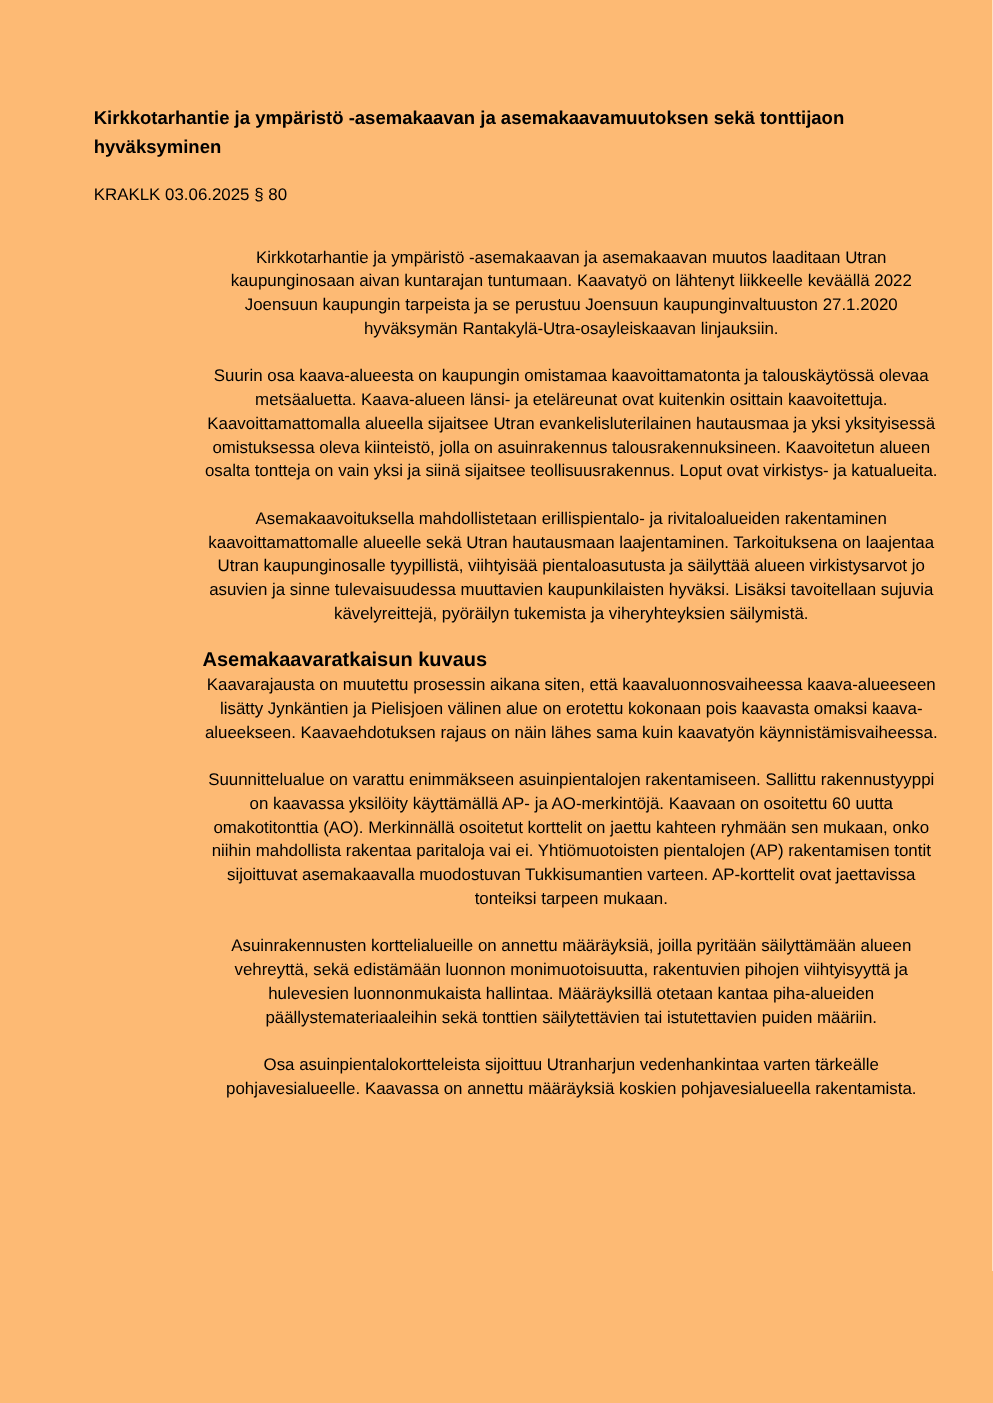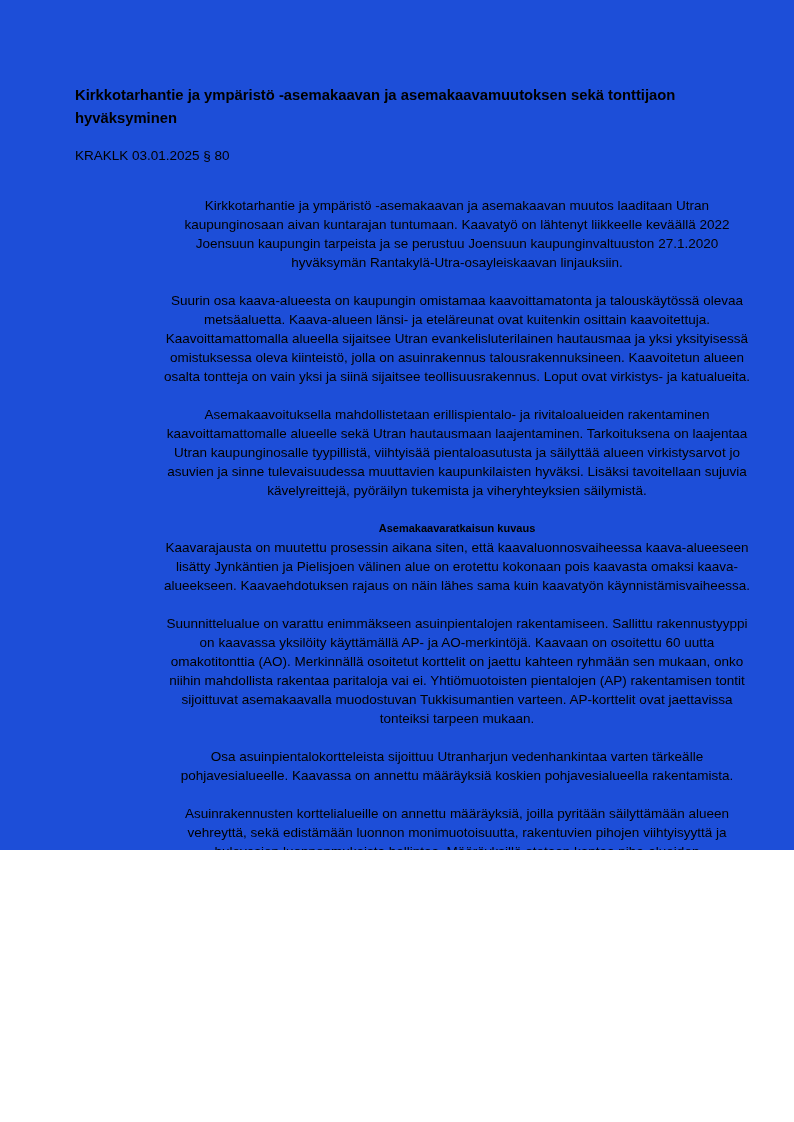--- a/index.html
+++ b/index.html
@@ -3,22 +3,22 @@
 <meta charset="utf-8">
 <style>
   html, body {
     margin: 0;
     padding: 0;
     background: #ffffff;
   }
   .page {
     position: relative;
     width: 794px;
-    height: 850px;
-    background: #1d4ed8;
+    height: 1122px;
+    background: #fdba74;
     color: #000000;
     font-family: "Liberation Sans", sans-serif;
     overflow: hidden;
   }
   .doc-header {
     position: absolute;
     left: 75px;
     top: 84px;
     width: 660px;
   }
@@ -49,43 +49,42 @@
   }
   .para {
     margin: 0 0 19px 0;
     text-align: center;
   }
   .para:last-child {
     margin-bottom: 0;
   }
   .section-heading {
     margin: 0;
-    font-size: 11px;
+    font-size: 16px;
     font-weight: bold;
     line-height: 19px;
     color: #000000;
-    text-align: center;
   }
 </style>
 </head>
 <body>
 
 <div class="page">
 
   <header class="doc-header">
     <h1 class="doc-title">Kirkkotarhantie ja ympäristö -asemakaavan ja asemakaavamuutoksen sekä tonttijaon hyväksyminen</h1>
-    <p class="doc-ref">KRAKLK 03.01.2025 § 80</p>
+    <p class="doc-ref">KRAKLK 03.06.2025 § 80</p>
   </header>
 
   <main class="doc-body">
     <p class="para">Kirkkotarhantie ja ympäristö -asemakaavan ja asemakaavan muutos laaditaan Utran kaupunginosaan aivan kuntarajan tuntumaan. Kaavatyö on lähtenyt liikkeelle keväällä 2022 Joensuun kaupungin tarpeista ja se perustuu Joensuun kaupunginvaltuuston 27.1.2020 hyväksymän Rantakylä-Utra-osayleiskaavan linjauksiin.</p>
     <p class="para">Suurin osa kaava-alueesta on kaupungin omistamaa kaavoittamatonta ja talouskäytössä olevaa metsäaluetta. Kaava-alueen länsi- ja eteläreunat ovat kuitenkin osittain kaavoitettuja. Kaavoittamattomalla alueella sijaitsee Utran evankelisluterilainen hautausmaa ja yksi yksityisessä omistuksessa oleva kiinteistö, jolla on asuinrakennus talousrakennuksineen. Kaavoitetun alueen osalta tontteja on vain yksi ja siinä sijaitsee teollisuusrakennus. Loput ovat virkistys- ja katualueita.</p>
     <p class="para">Asemakaavoituksella mahdollistetaan erillispientalo- ja rivitaloalueiden rakentaminen kaavoittamattomalle alueelle sekä Utran hautausmaan laajentaminen. Tarkoituksena on laajentaa Utran kaupunginosalle tyypillistä, viihtyisää pientaloasutusta ja säilyttää alueen virkistysarvot jo asuvien ja sinne tulevaisuudessa muuttavien kaupunkilaisten hyväksi. Lisäksi tavoitellaan sujuvia kävelyreittejä, pyöräilyn tukemista ja viheryhteyksien säilymistä.</p>
 
     <h2 class="section-heading">Asemakaavaratkaisun kuvaus</h2>
 
     <p class="para">Kaavarajausta on muutettu prosessin aikana siten, että kaavaluonnosvaiheessa kaava-alueeseen lisätty Jynkäntien ja Pielisjoen välinen alue on erotettu kokonaan pois kaavasta omaksi kaava-alueekseen. Kaavaehdotuksen rajaus on näin lähes sama kuin kaavatyön käynnistämisvaiheessa.</p>
     <p class="para">Suunnittelualue on varattu enimmäkseen asuinpientalojen rakentamiseen. Sallittu rakennustyyppi on kaavassa yksilöity käyttämällä AP- ja AO-merkintöjä. Kaavaan on osoitettu 60 uutta omakotitonttia (AO). Merkinnällä osoitetut korttelit on jaettu kahteen ryhmään sen mukaan, onko niihin mahdollista rakentaa paritaloja vai ei. Yhtiömuotoisten pientalojen (AP) rakentamisen tontit sijoittuvat asemakaavalla muodostuvan Tukkisumantien varteen. AP-korttelit ovat jaettavissa tonteiksi tarpeen mukaan.</p>
+    <p class="para">Asuinrakennusten korttelialueille on annettu määräyksiä, joilla pyritään säilyttämään alueen vehreyttä, sekä edistämään luonnon monimuotoisuutta, rakentuvien pihojen viihtyisyyttä ja hulevesien luonnonmukaista hallintaa. Määräyksillä otetaan kantaa piha-alueiden päällystemateriaaleihin sekä tonttien säilytettävien tai istutettavien puiden määriin.</p>
     <p class="para">Osa asuinpientalokortteleista sijoittuu Utranharjun vedenhankintaa varten tärkeälle pohjavesialueelle. Kaavassa on annettu määräyksiä koskien pohjavesialueella rakentamista.</p>
-    <p class="para">Asuinrakennusten korttelialueille on annettu määräyksiä, joilla pyritään säilyttämään alueen vehreyttä, sekä edistämään luonnon monimuotoisuutta, rakentuvien pihojen viihtyisyyttä ja hulevesien luonnonmukaista hallintaa. Määräyksillä otetaan kantaa piha-alueiden päällystemateriaaleihin sekä tonttien säilytettävien tai istutettavien puiden määriin.</p>
   </main>
 
 </div>
 
 </body></html>

